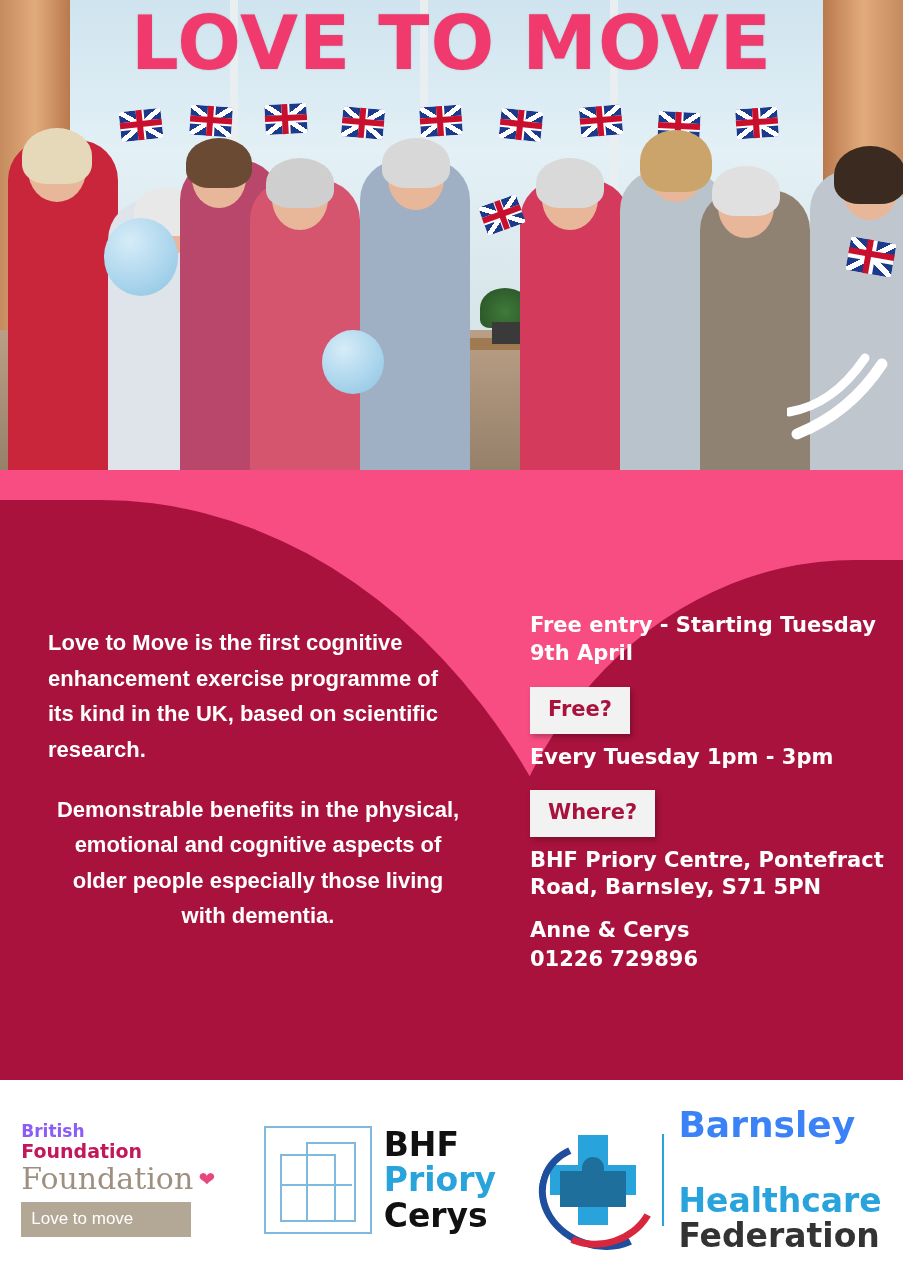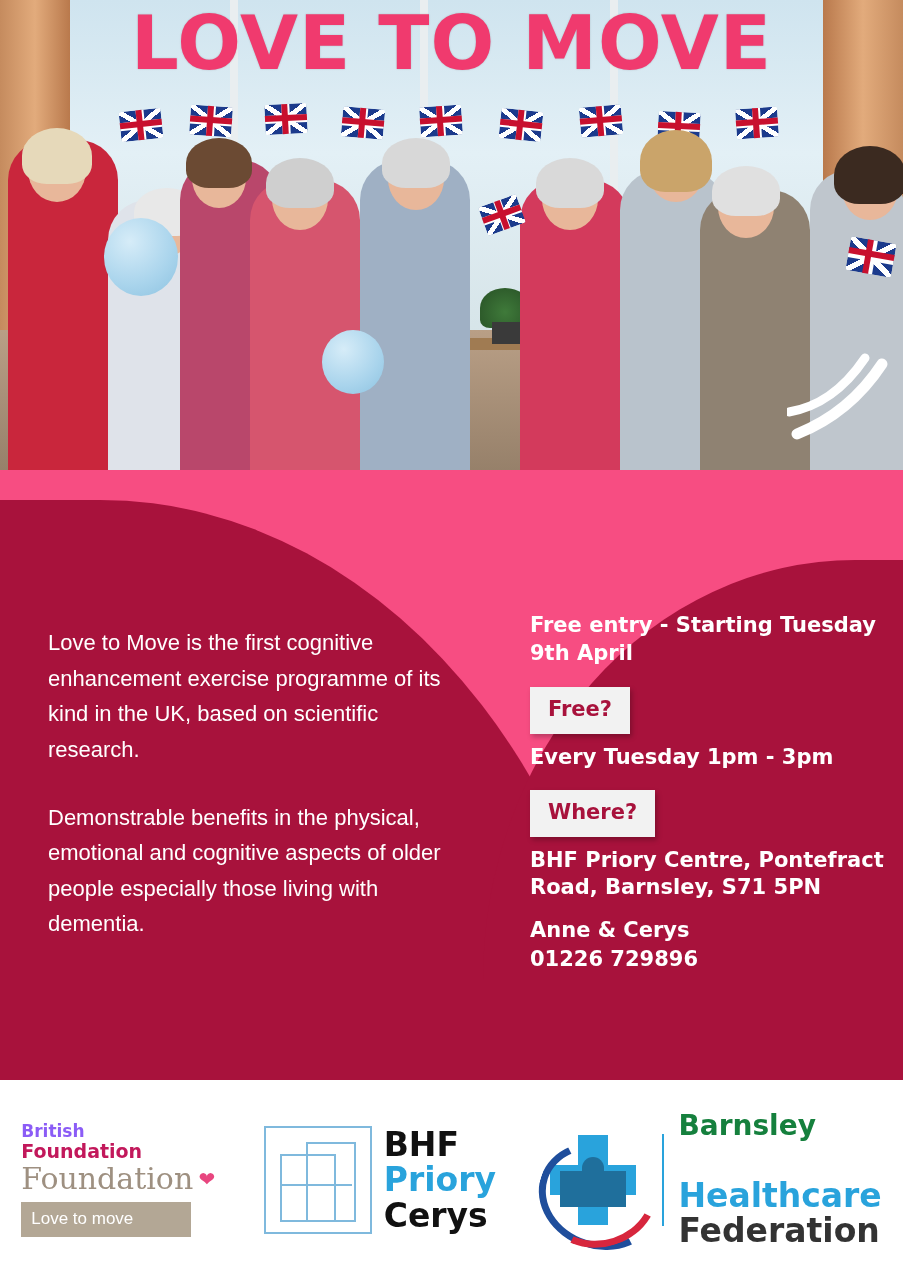--- a/index.html
+++ b/index.html
@@ -190,23 +190,24 @@
   .statement p + p { margin-top: 22px; }
 
   
   .left-col {
     position: absolute;
     left: 48px; top: 625px;
     width: 420px;
     color: #ffffff;
     font-size: 22px;
     line-height: 1.62;
+    font-weight: bold;
   }
   .left-col p { margin: 0; }
-  .left-col p + p { margin-top: 32px; }
+  .left-col p + p { margin-top: 24px; text-align: center; }
 
   
   .right-col {
     position: absolute;
     left: 530px; top: 612px;
     width: 375px;
     color: #ffffff;
     font-family: "DejaVu Sans", sans-serif;
     font-weight: bold;
     font-size: 21px;
@@ -289,21 +290,21 @@
   .bhfed { display: flex; align-items: center; gap: 14px; }
   .bhfed-mark { position: relative; width: 110px; height: 110px; }
   .cross-v { position:absolute; left:40px; top:10px; width:30px; height:90px; background:#29a3dc; }
   .cross-h { position:absolute; left:12px; top:40px; width:86px; height:30px; background:#29a3dc; }
   .bldg { position:absolute; left:22px; top:46px; width:66px; height:36px; background:#1f6f9c; }
   .bldg::before { content:""; position:absolute; left:22px; top:-14px; width:22px; height:16px; background:#1f6f9c; border-radius: 11px 11px 0 0;}
   .arc-red { position:absolute; left:4px; top:22px; width:102px; height:86px; border:7px solid transparent; border-bottom-color:#d7263d; border-radius:50%; transform: rotate(-18deg); }
   .arc-blue { position:absolute; left:0px; top:18px; width:110px; height:92px; border:7px solid transparent; border-left-color:#1f4e9c; border-bottom-color:#1f4e9c; border-radius:50%; transform: rotate(18deg); }
   .vsep { width:2px; height:92px; background:#29a3dc; }
   .bhfed-text div { font-family:"DejaVu Sans", sans-serif; font-weight:bold; line-height:1.06; }
-  .bhfed-text .t1 { font-size: 28px; color:#15803d; }
+  .bhfed-text .t1 { font-size: 36px; color:#3b82f6; }
   .bhfed-text .t2 { font-size: 33px; color:#29a3dc;margin-top:39px; }
   .bhfed-text .t3 { font-size: 33px; color:#333; }
 </style>
 </head>
 <body>
 
 <div class="poster">
 
   <div class="photo">
     <div class="window-wall"></div>

